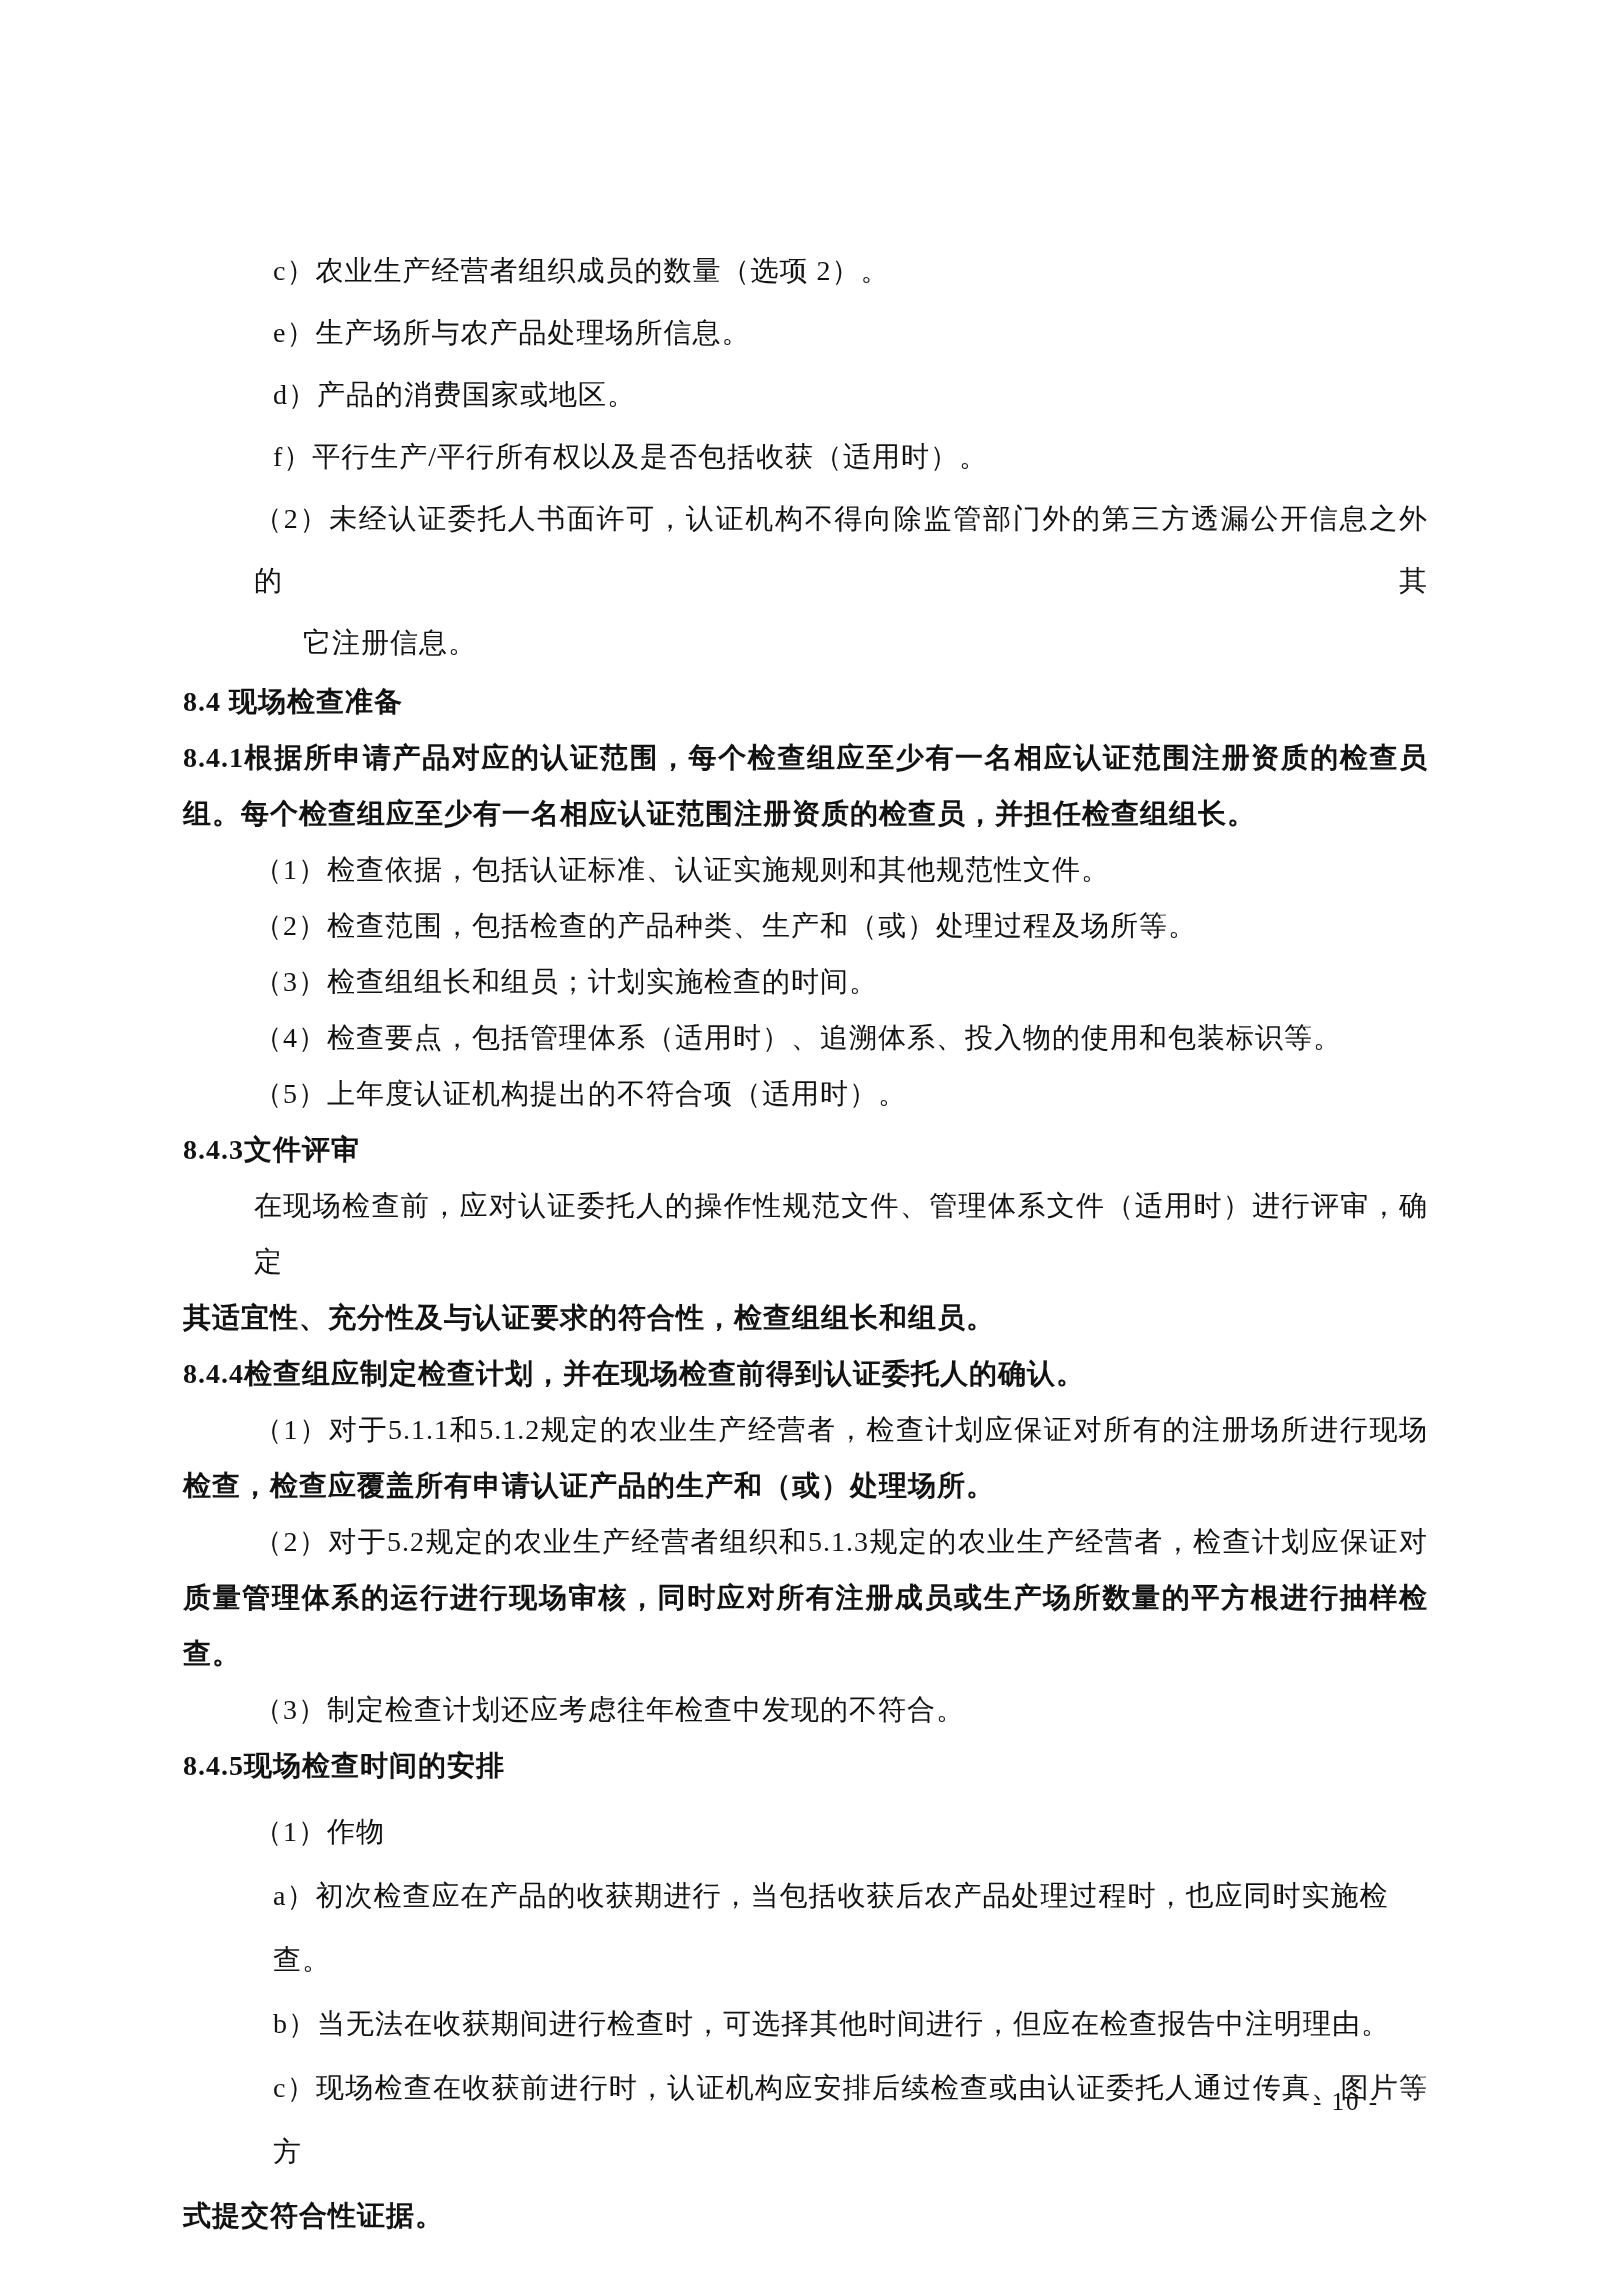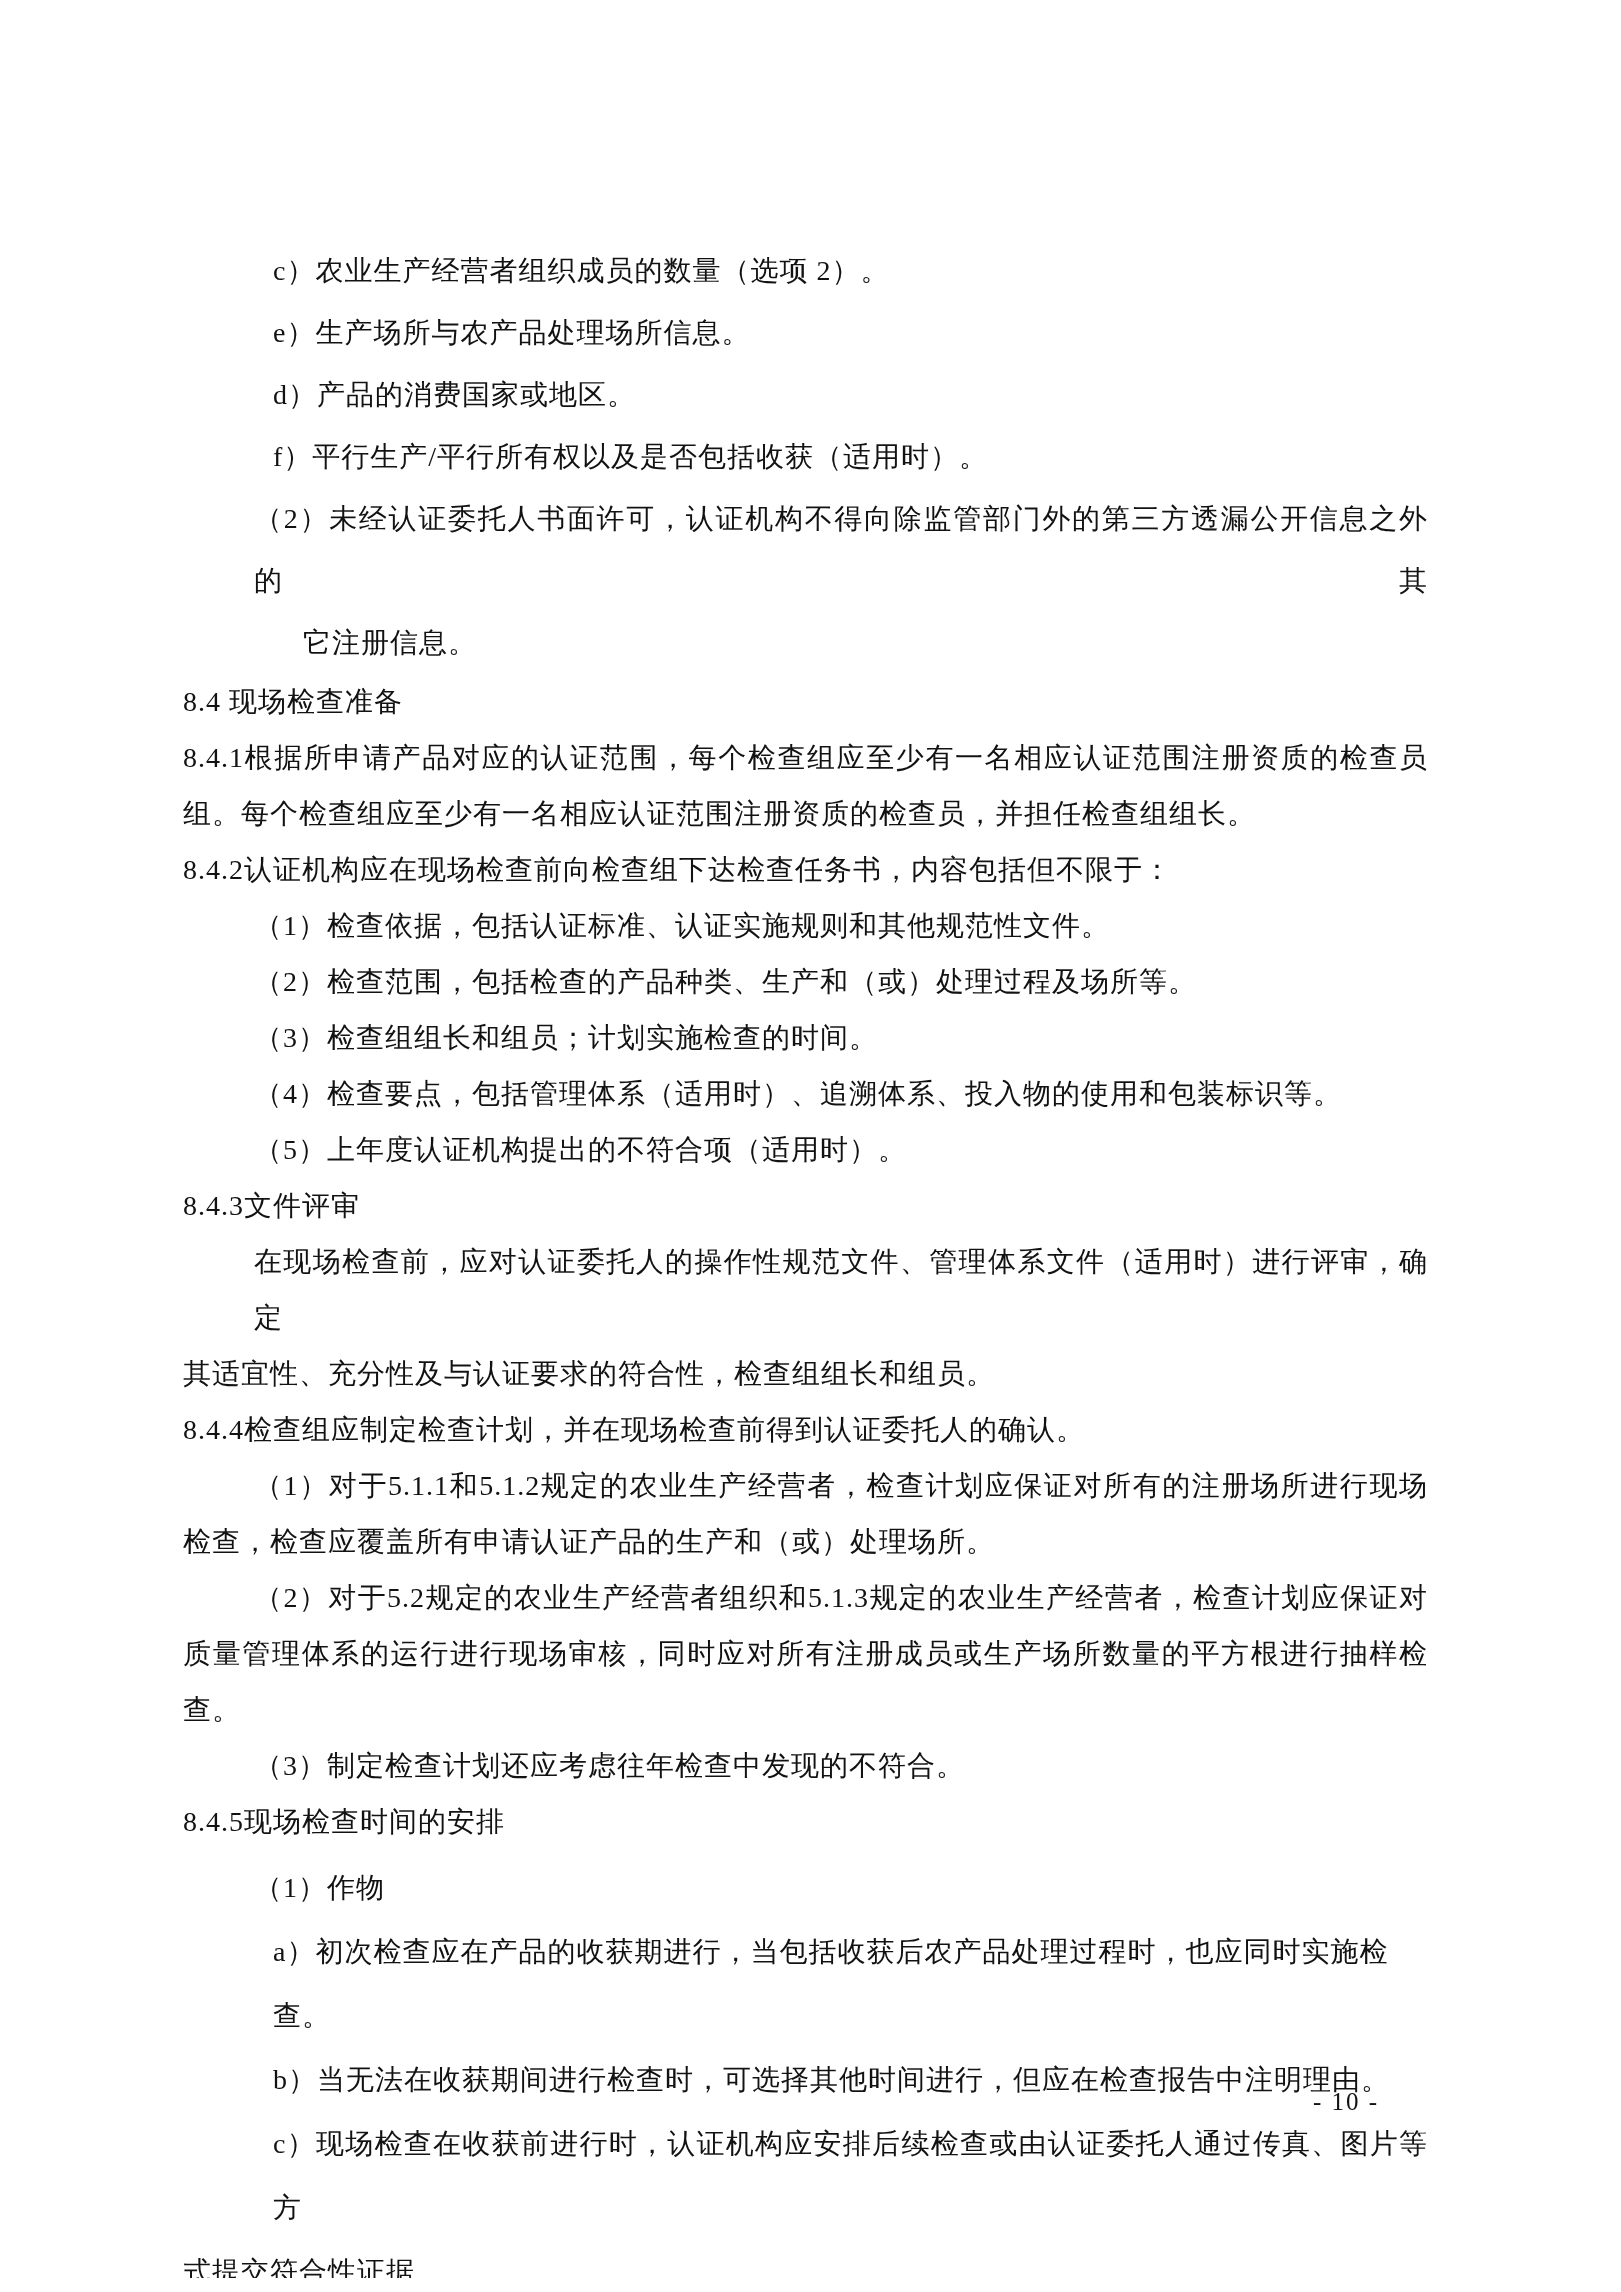--- a/index.html
+++ b/index.html
@@ -26,21 +26,21 @@
     font-size: 28px;
     letter-spacing: 1px;
     white-space: normal;
   }
   
   .g1 { line-height: 62px; }
   .g2 { line-height: 56px; }
   .g3 { line-height: 64px; }
   .gap-top { margin-top: 5.9px; }
   
-  .heading, .body { padding-left: 0; }
+  .heading, .body { padding-left: 0; font-weight: bold; }
   .item-letter { padding-left: 90px; }
   .item-paren, .body-indent { padding-left: 71px; }
   .continuation-deep { padding-left: 120px; }
   
   .fill {
     text-align: justify;
     text-align-last: justify;
   }
   .page-number {
     position: absolute;
@@ -59,21 +59,20 @@
   <div class="content" id="doc-content">
       <div class="line item-letter g1">c）农业生产经营者组织成员的数量（选项 2）。</div>
       <div class="line item-letter g1">e）生产场所与农产品处理场所信息。</div>
       <div class="line item-letter g1">d）产品的消费国家或地区。</div>
       <div class="line item-letter g1">f）平行生产/平行所有权以及是否包括收获（适用时）。</div>
       <div class="line item-paren g1 fill">（2）未经认证委托人书面许可，认证机构不得向除监管部门外的第三方透漏公开信息之外的其</div>
       <div class="line continuation-deep g1">它注册信息。</div>
       <div class="line heading g2">8.4 现场检查准备</div>
       <div class="line body g2 fill">8.4.1根据所申请产品对应的认证范围，每个检查组应至少有一名相应认证范围注册资质的检查员</div>
       <div class="line body g2">组。每个检查组应至少有一名相应认证范围注册资质的检查员，并担任检查组组长。</div>
-      <div class="line body g2">8.4.2认证机构应在现场检查前向检查组下达检查任务书，内容包括但不限于：</div>
       <div class="line item-paren g2">（1）检查依据，包括认证标准、认证实施规则和其他规范性文件。</div>
       <div class="line item-paren g2">（2）检查范围，包括检查的产品种类、生产和（或）处理过程及场所等。</div>
       <div class="line item-paren g2">（3）检查组组长和组员；计划实施检查的时间。</div>
       <div class="line item-paren g2">（4）检查要点，包括管理体系（适用时）、追溯体系、投入物的使用和包装标识等。</div>
       <div class="line item-paren g2">（5）上年度认证机构提出的不符合项（适用时）。</div>
       <div class="line heading g2">8.4.3文件评审</div>
       <div class="line body-indent g2 fill">在现场检查前，应对认证委托人的操作性规范文件、管理体系文件（适用时）进行评审，确定</div>
       <div class="line body g2">其适宜性、充分性及与认证要求的符合性，检查组组长和组员。</div>
       <div class="line body g2">8.4.4检查组应制定检查计划，并在现场检查前得到认证委托人的确认。</div>
       <div class="line item-paren g2 fill">（1）对于5.1.1和5.1.2规定的农业生产经营者，检查计划应保证对所有的注册场所进行现场</div>

